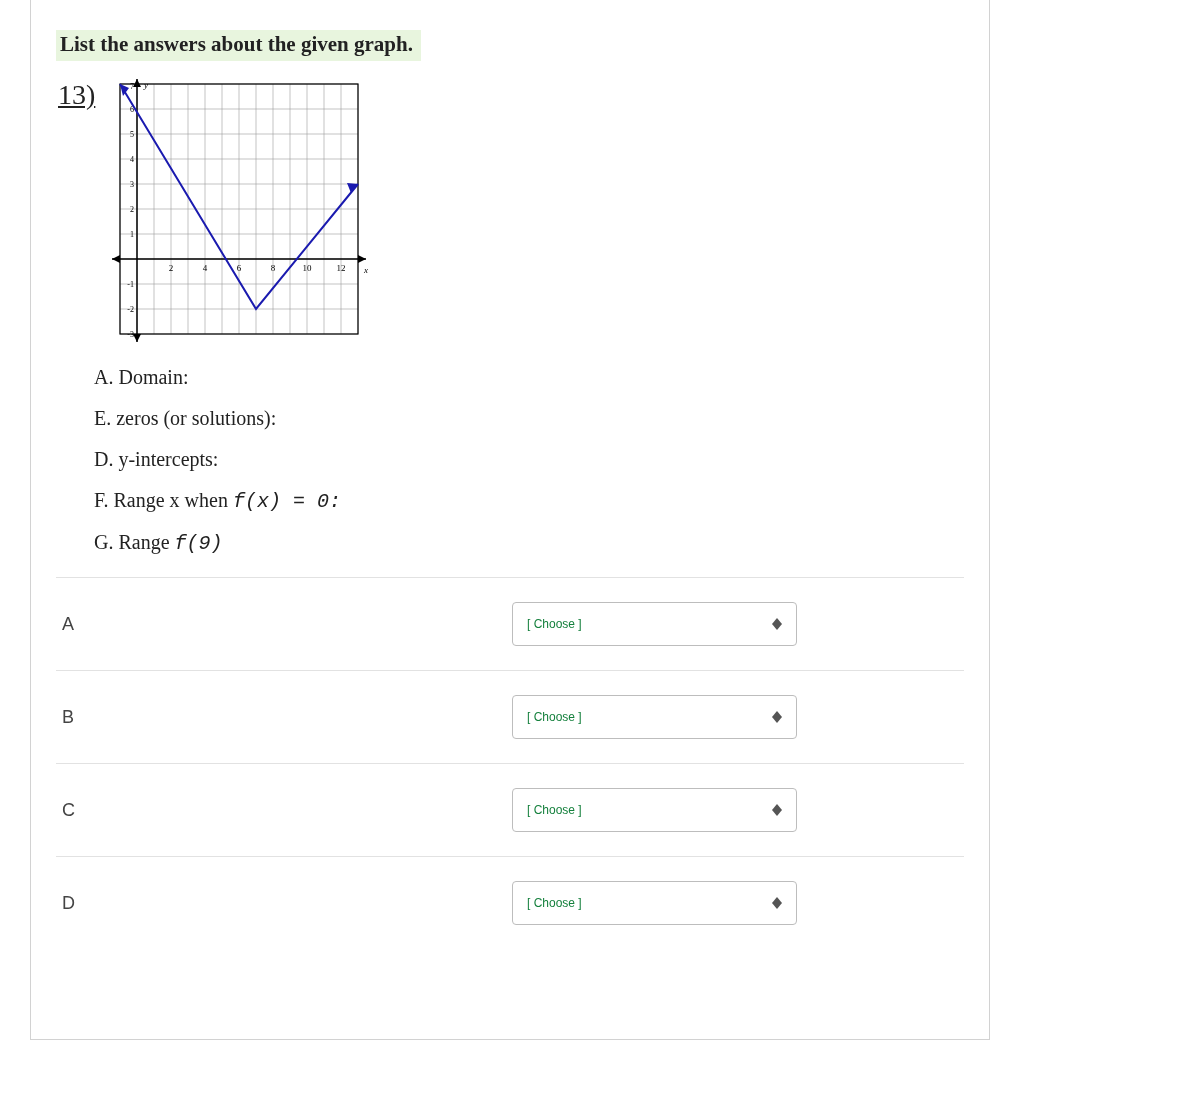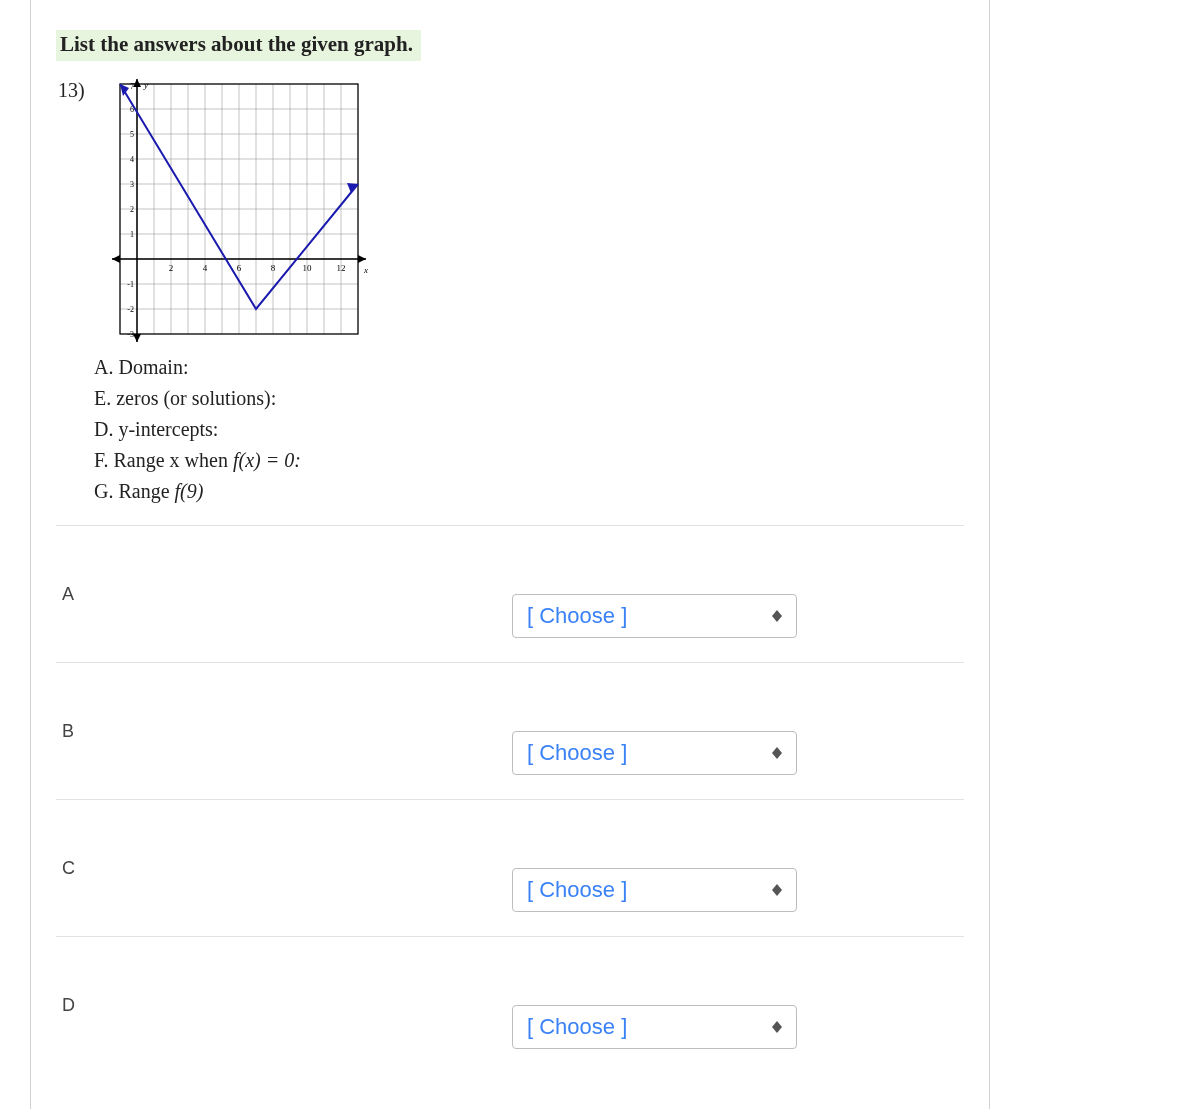--- a/index.html
+++ b/index.html
@@ -29,39 +29,40 @@
     font-weight: 700;
     background: #e8f5de;
     display: inline-block;
     padding: 2px 8px 4px 4px;
   }
   .qnum-row {
     margin-top: 18px;
     padding-left: 2px;
   }
   .qnum {
-    font-size: 20px;
+    font-size: 28px;
     display: inline-block;
     vertical-align: top;
     min-width: 38px;
+    text-decoration: underline;
   }
   .graph-wrap {
     display: inline-block;
     vertical-align: top;
     margin-left: 10px;
   }
   .prompts {
     margin-left: 38px;
     margin-top: 6px;
   }
   .prompts p {
     font-size: 20px;
-    margin: 8px 0;
-  }
-  .italic-f { font-style: italic; font-family: Liberation Serif, serif; }
+    margin: 18px 0;
+  }
+  .italic-f { font-style: italic; font-family: Liberation Mono, monospace; }
   .answers {
     margin-top: 22px;
     font-family: Helvetica, Arial, sans-serif;
   }
   .answer-row {
     display: flex;
     align-items: center;
     border-top: 1px solid #e2e2e2;
     padding: 24px 0;
   }
@@ -73,25 +74,24 @@
   }
   .chooser {
     border: 1px solid #bdbdbd;
     border-radius: 4px;
     height: 42px;
     width: 255px;
     display: flex;
     align-items: center;
     justify-content: space-between;
     padding: 0 14px;
-    font-size: 22px;
-    color: #3b82f6;
+    font-size: 12px;
+    color: #15803d;
     background: #fff;
     cursor: pointer;
-    margin-top: 44px;
   }
   .chooser .caret {
     font-size: 13px;
     line-height: 8px;
     color: #555;
     display: flex;
     flex-direction: column;
     align-items: center;
   }
   .caret svg { display: block; }

